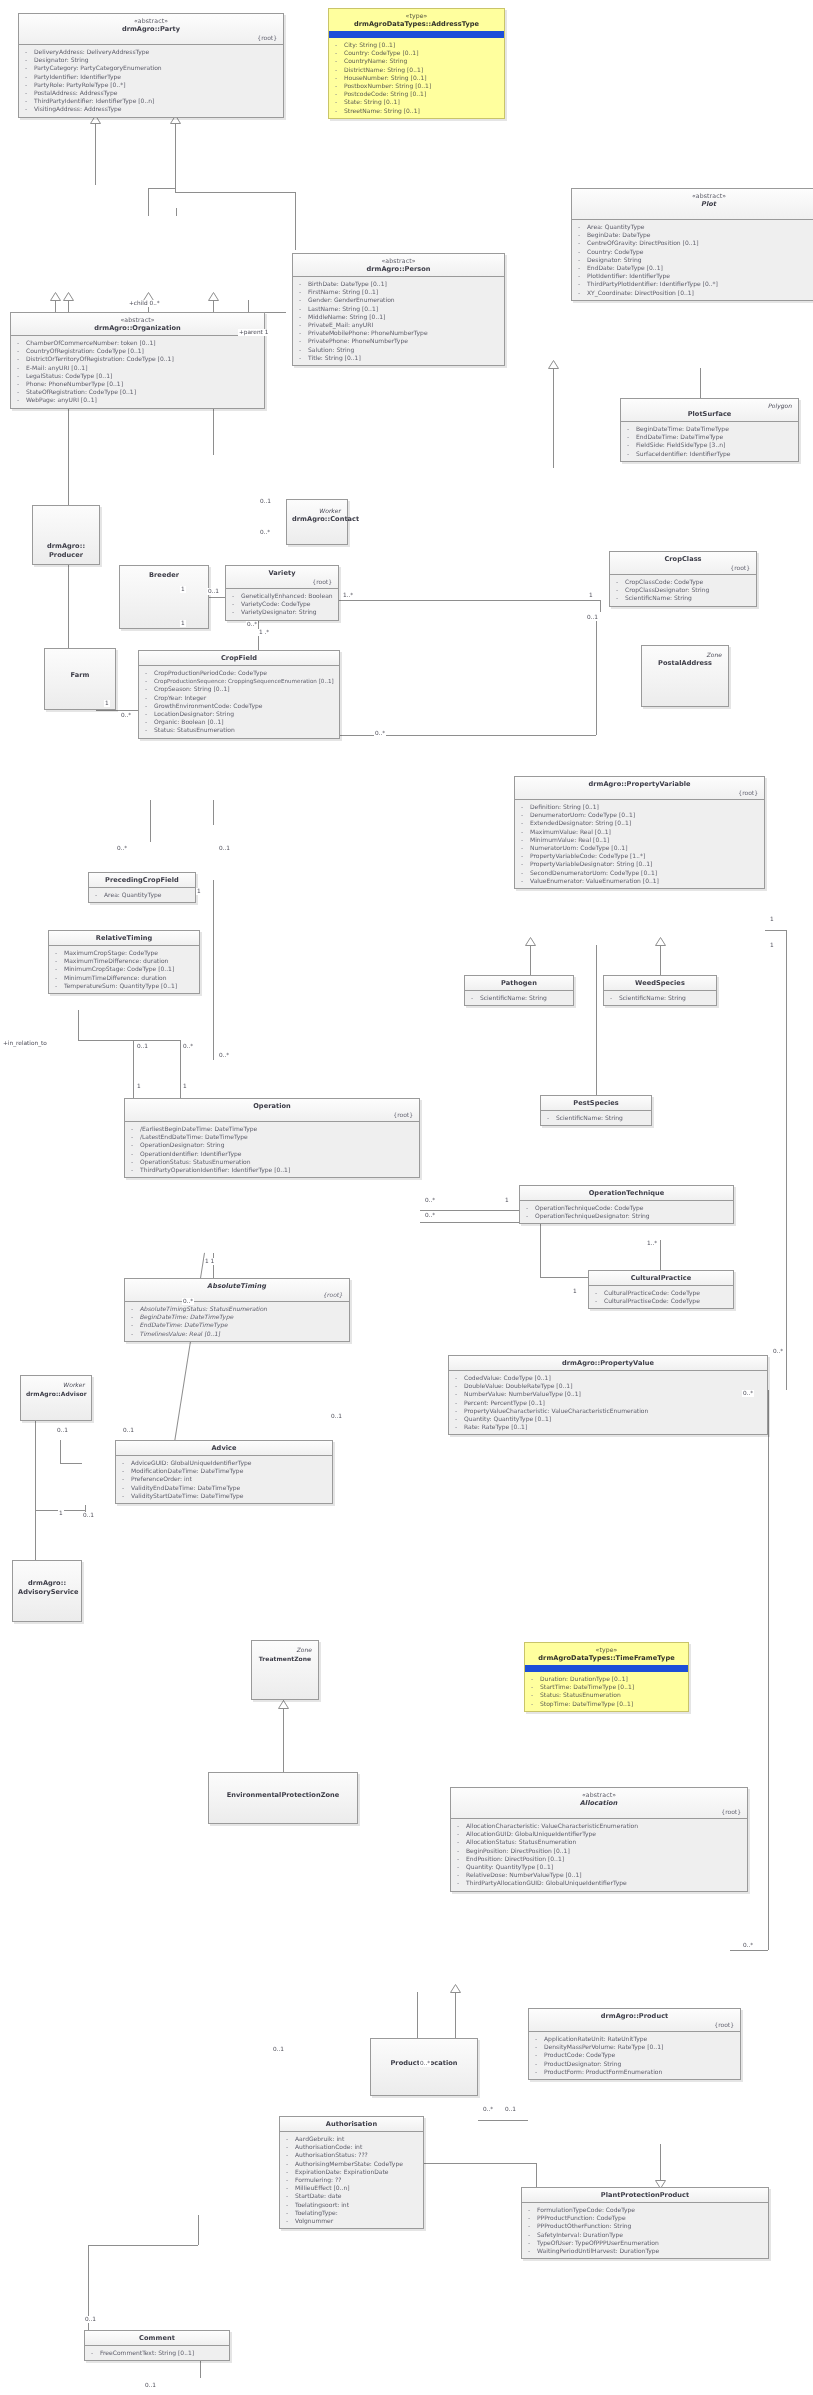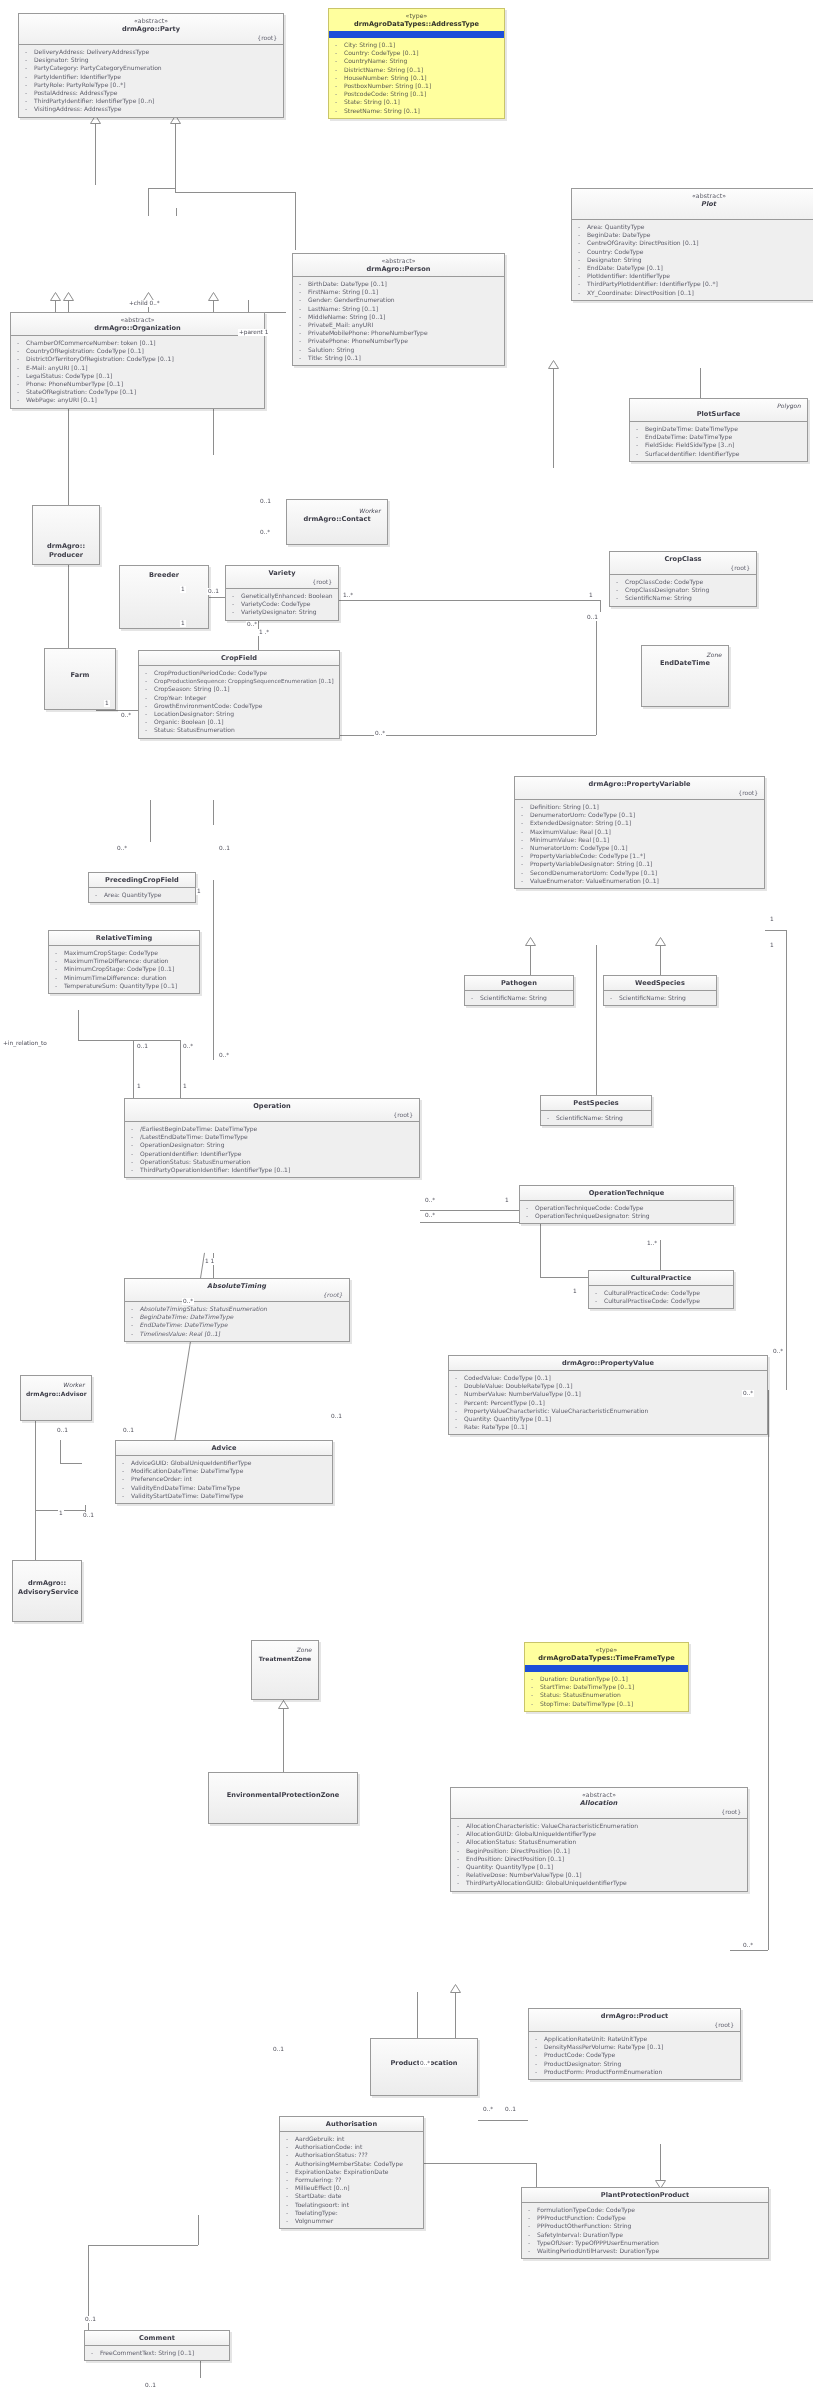--- a/index.html
+++ b/index.html
@@ -364,34 +364,34 @@
       <div class="attr"><span class="vis">-</span><span>CountryOfRegistration: CodeType [0..1]</span></div>
       <div class="attr"><span class="vis">-</span><span>DistrictOrTerritoryOfRegistration: CodeType [0..1]</span></div>
       <div class="attr"><span class="vis">-</span><span>E-Mail: anyURI [0..1]</span></div>
       <div class="attr"><span class="vis">-</span><span>LegalStatus: CodeType [0..1]</span></div>
       <div class="attr"><span class="vis">-</span><span>Phone: PhoneNumberType [0..1]</span></div>
       <div class="attr"><span class="vis">-</span><span>StateOfRegistration: CodeType [0..1]</span></div>
       <div class="attr"><span class="vis">-</span><span>WebPage: anyURI [0..1]</span></div>
     </div>
   </div>
 
-  <div class="cls" style="left:620px;top:398px;width:179px;margin-left:9px;">
+  <div class="cls" style="left:620px;top:398px;width:179px;">
     <div class="hdr">
       <span class="zonelbl">Polygon</span>
       <span class="cname">PlotSurface</span>
     </div>
     <div class="body">
       <div class="attr"><span class="vis">-</span><span>BeginDateTime: DateTimeType</span></div>
       <div class="attr"><span class="vis">-</span><span>EndDateTime: DateTimeType</span></div>
       <div class="attr"><span class="vis">-</span><span>FieldSide: FieldSideType [3..n]</span></div>
       <div class="attr"><span class="vis">-</span><span>SurfaceIdentifier: IdentifierType</span></div>
     </div>
   </div>
 
-  <div class="cls simple" style="left:286px;top:499px;width:102px;height:46px;">
+  <div class="cls simple" style="left:286px;top:499px;width:62px;height:46px;">
     <div class="hdr" style="padding-top:7px;">
       <span class="zonelbl" style="text-align:right;">Worker</span>
       <span class="cname">drmAgro::Contact</span>
     </div>
   </div>
 
   <div class="cls simple" style="left:32px;top:505px;width:68px;height:60px;">
     <div class="hdr" style="padding-top:17px;white-space:pre-line;">
       <span class="cname" style="white-space:pre-line;">drmAgro::
 Producer</span>
@@ -430,21 +430,21 @@
     <div class="body">
       <div class="attr"><span class="vis">-</span><span>CropClassCode: CodeType</span></div>
       <div class="attr"><span class="vis">-</span><span>CropClassDesignator: String</span></div>
       <div class="attr"><span class="vis">-</span><span>ScientificName: String</span></div>
     </div>
   </div>
 
   <div class="cls simple" style="left:641px;top:645px;width:88px;height:62px;">
     <div class="hdr" style="padding-top:5px;">
       <span class="zonelbl">Zone</span>
-      <span class="cname">EndDateTime</span>
+      <span class="cname">PostalAddress</span>
     </div>
   </div>
 
   <div class="cls" style="left:138px;top:650px;width:202px;">
     <div class="hdr">
       <span class="cname">CropField</span>
     </div>
     <div class="body">
       <div class="attr"><span class="vis">-</span><span>CropProductionPeriodCode: CodeType</span></div>
       <div class="attr"><span class="vis">-</span><span style="font-size:5.6px;">CropProductionSequence: CroppingSequenceEnumeration [0..1]</span></div>

